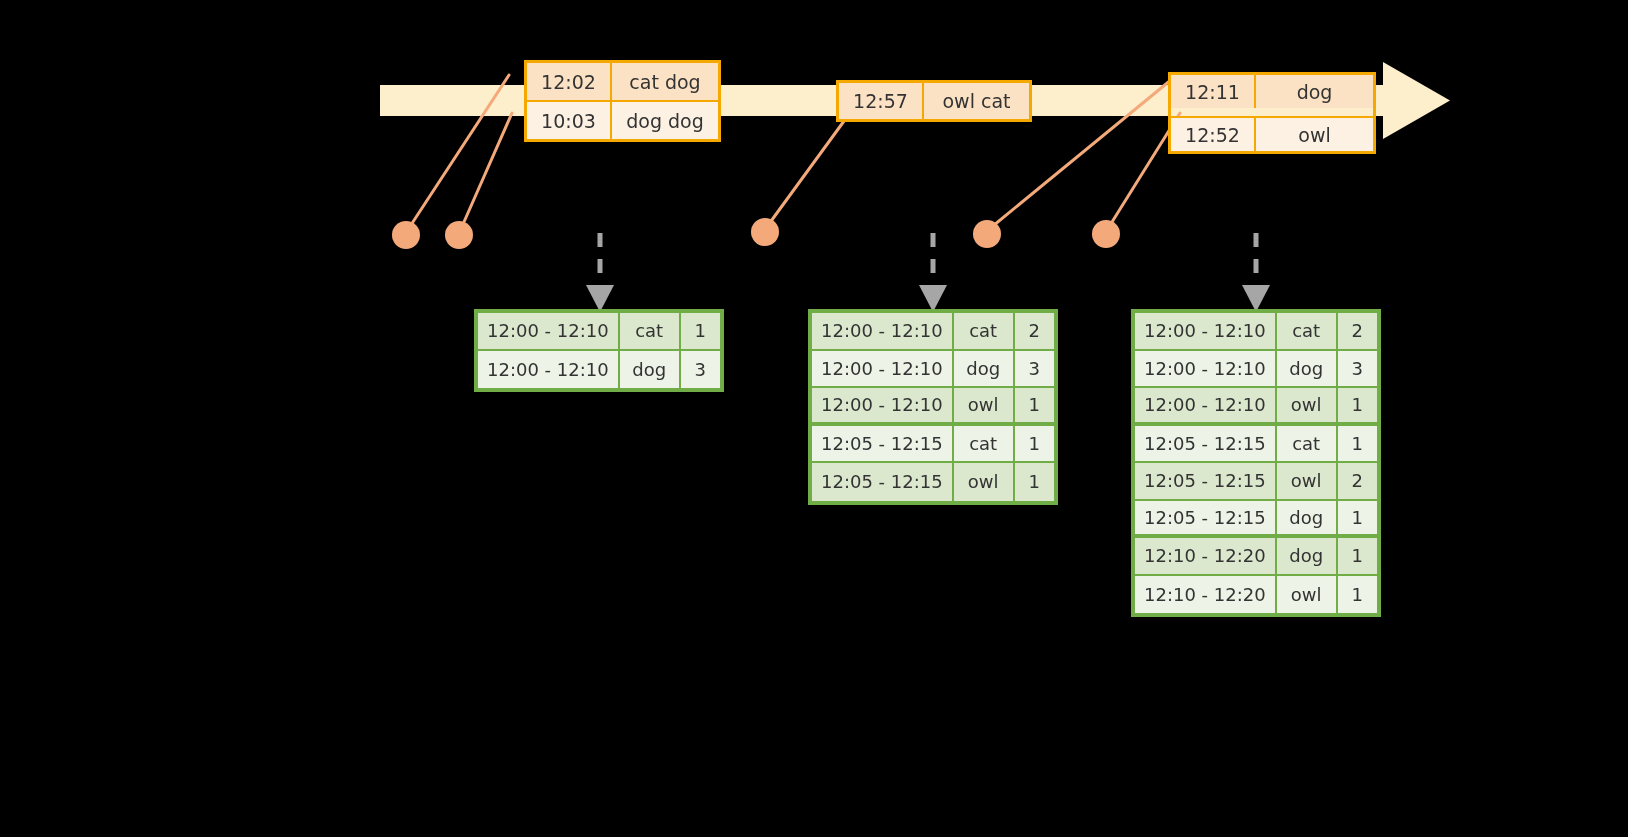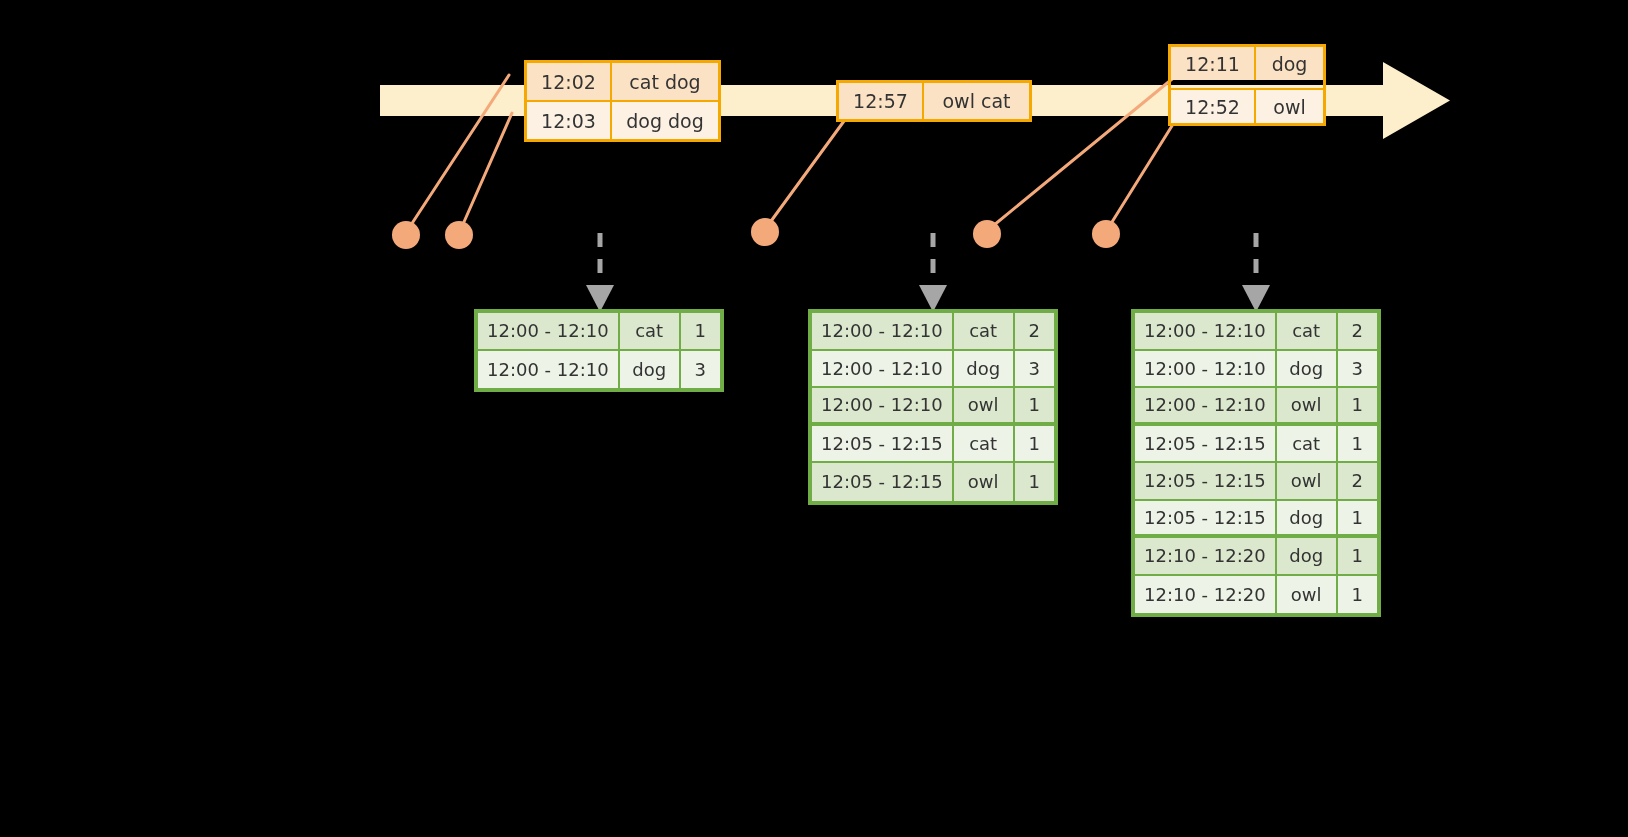--- a/index.html
+++ b/index.html
@@ -157,33 +157,33 @@
       <path d="M 1242 285 L 1270 285 L 1256 312 Z"></path>
     </g>
   </svg>
 
   <div class="event-box" style="left:524px; top:60px; width:197px; height:82px;">
     <div class="event-row shade-a">
       <span class="ev-time">12:02</span>
       <span class="ev-val">cat dog</span>
     </div>
     <div class="event-row shade-b">
-      <span class="ev-time">12:03</span>
+      <span class="ev-time">10:03</span>
       <span class="ev-val">dog dog</span>
     </div>
   </div>
 
   <div class="event-box" style="left:836px; top:80px; width:196px; height:42px;">
     <div class="event-row shade-a">
       <span class="ev-time">12:57</span>
       <span class="ev-val">owl cat</span>
     </div>
   </div>
 
-  <div class="event-box" style="left:1168px; top:44px; width:158px; height:82px;gap:8px;">
+  <div class="event-box" style="left:1168px; top:72px; width:208px; height:82px;gap:8px;">
     <div class="event-row shade-a">
       <span class="ev-time">12:11</span>
       <span class="ev-val">dog</span>
     </div>
     <div class="event-row shade-b">
       <span class="ev-time">12:52</span>
       <span class="ev-val">owl</span>
     </div>
   </div>
 

